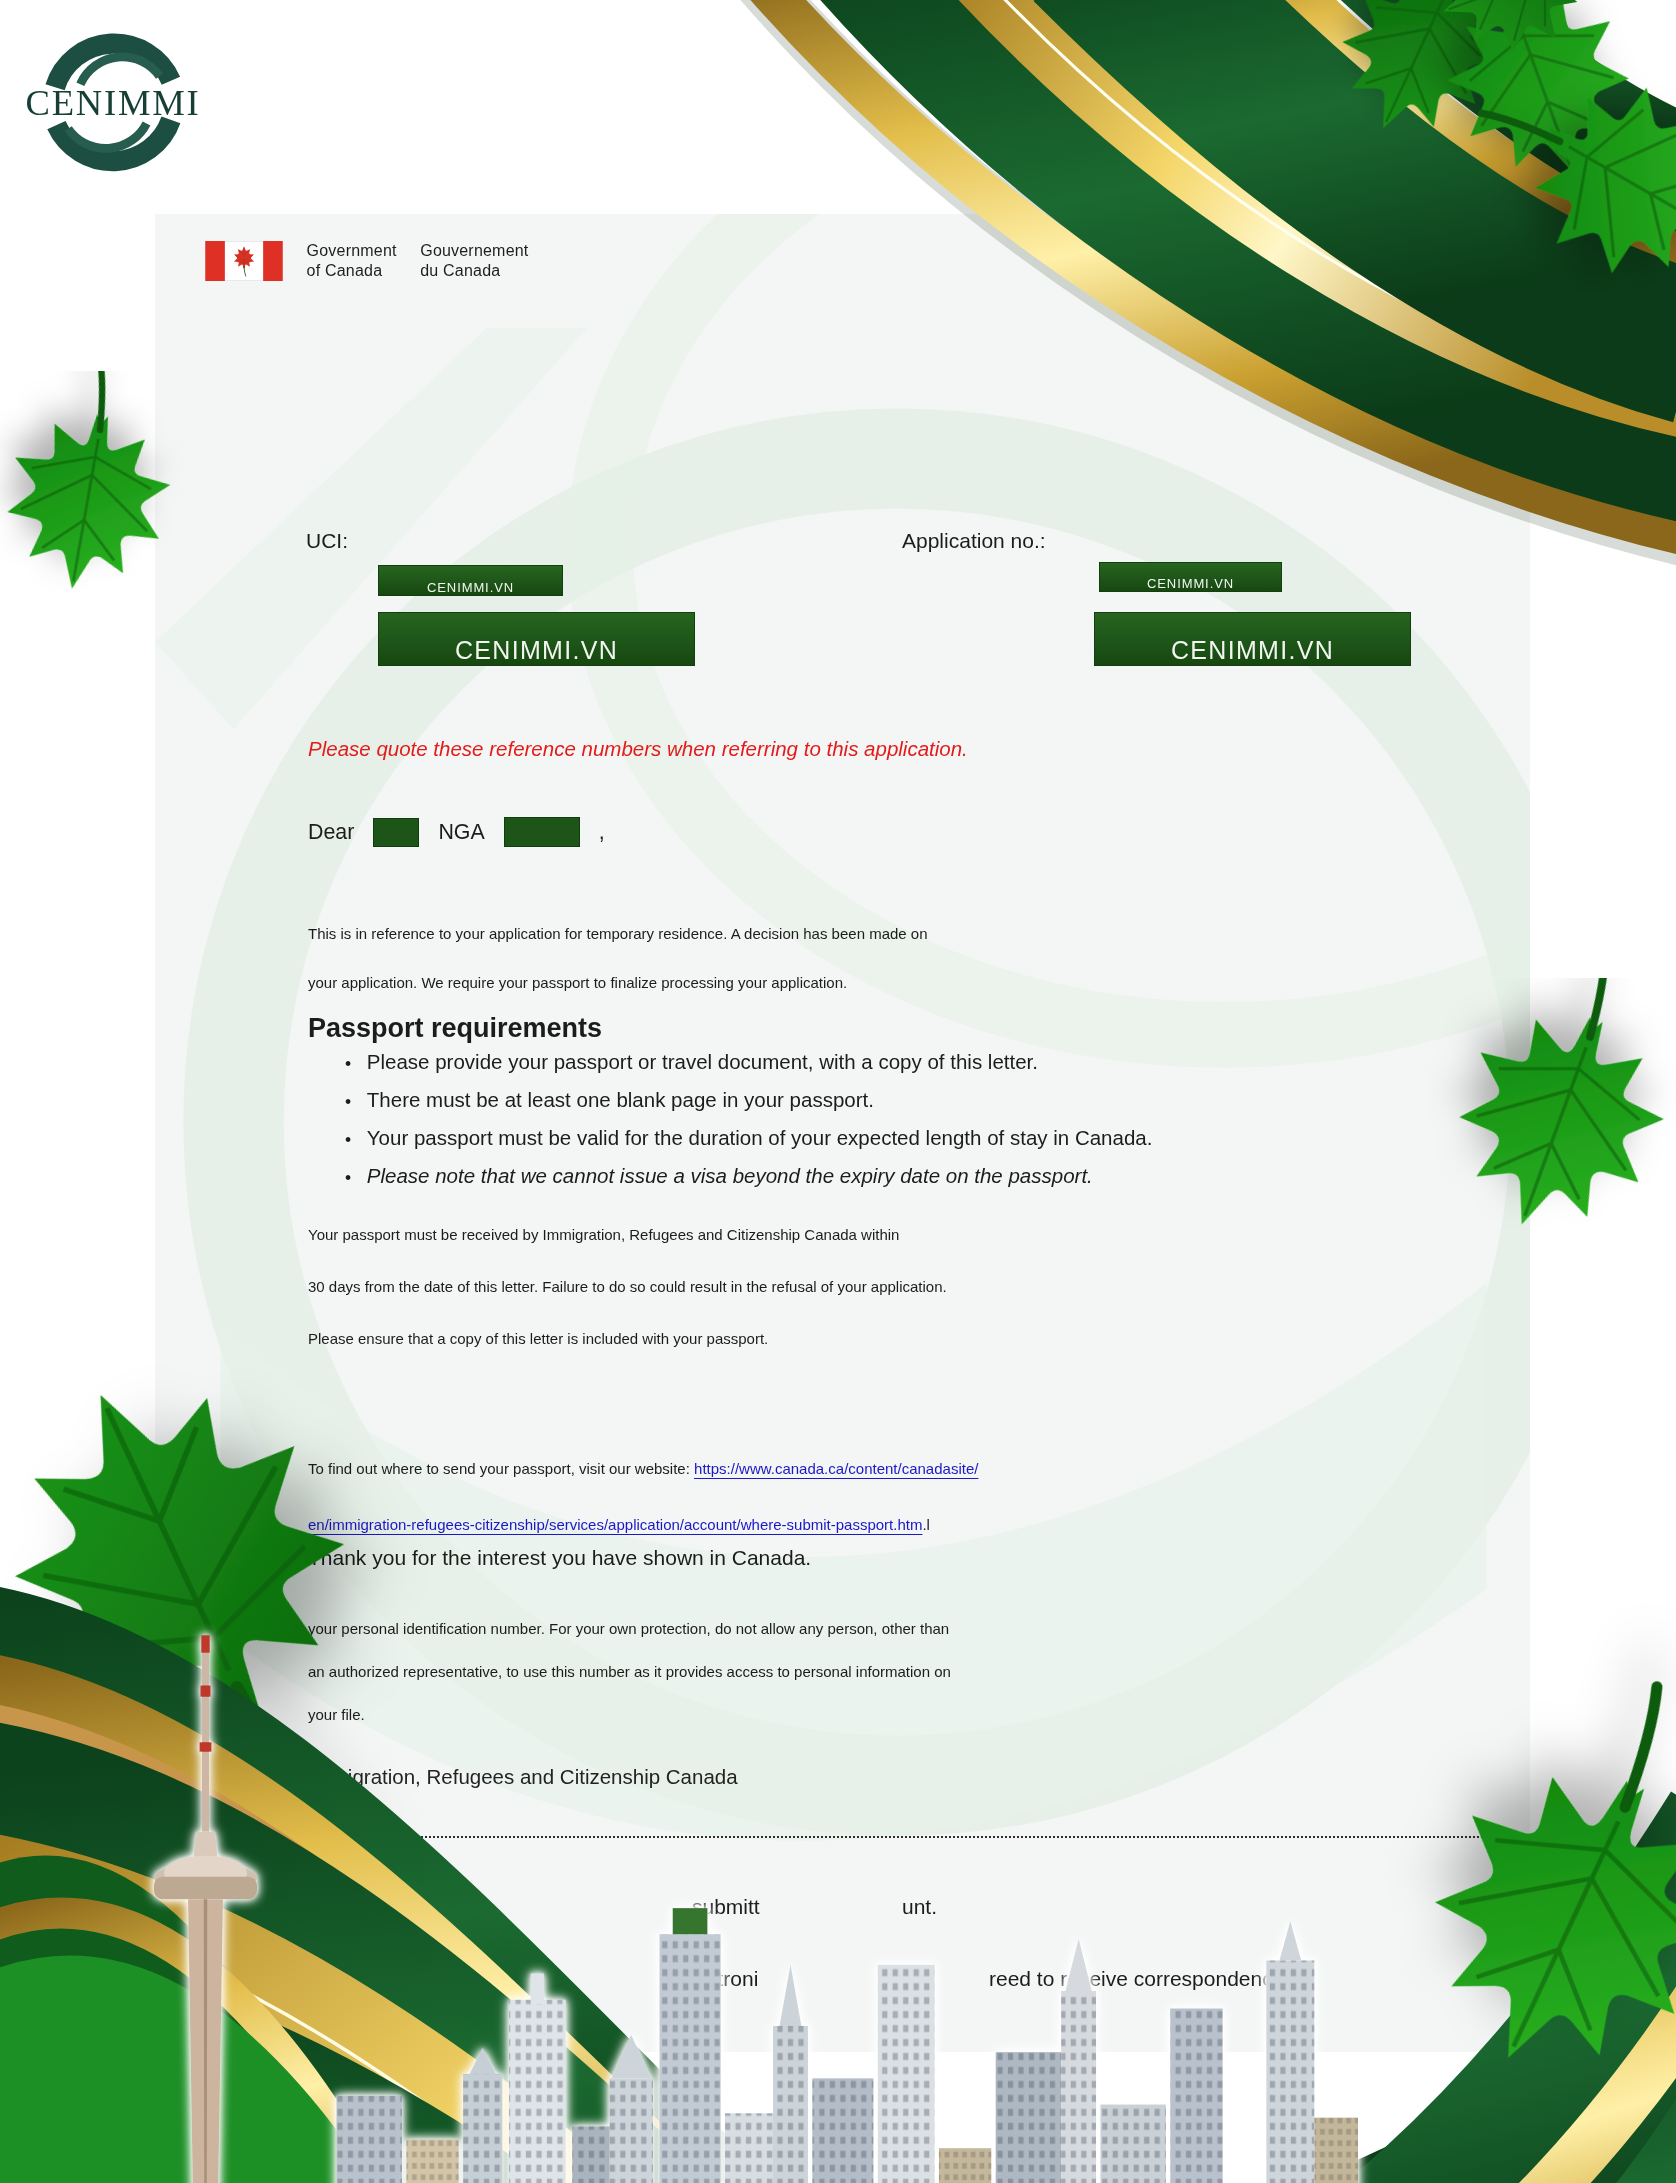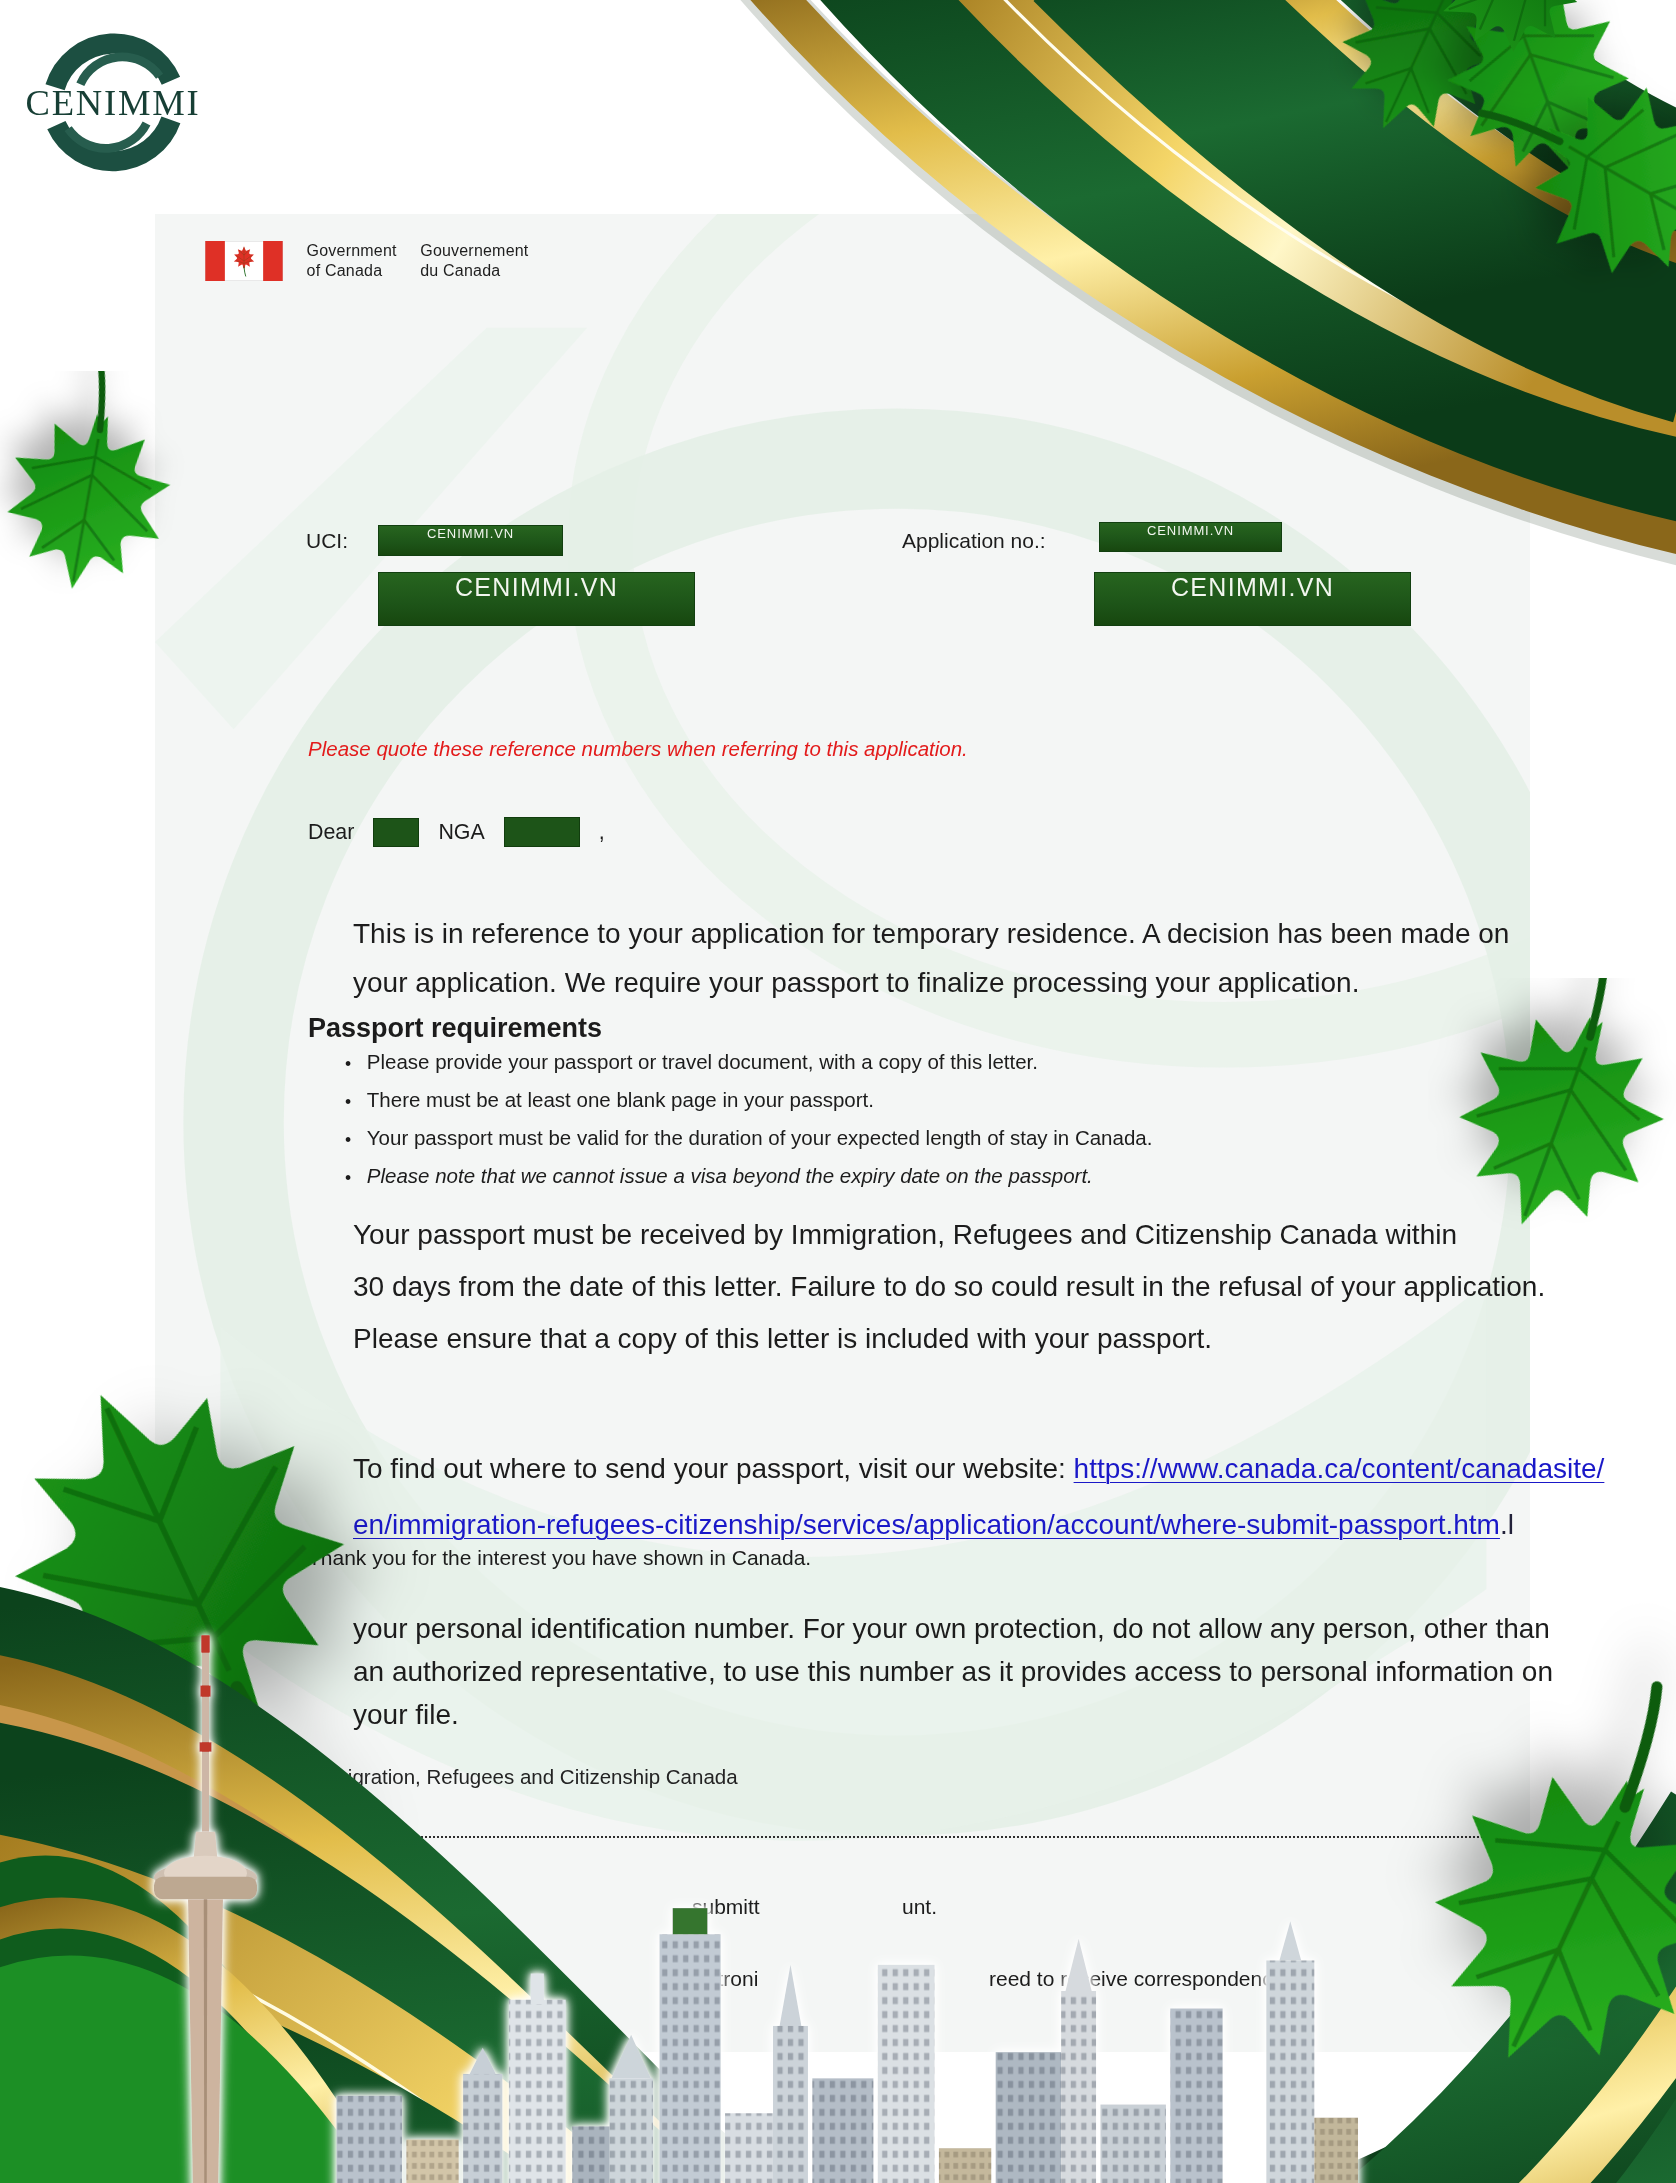--- a/index.html
+++ b/index.html
@@ -10,31 +10,31 @@
   
   .paper{position:absolute;left:155px;top:214px;width:1375px;height:1838px;
          background:#f4f6f5;z-index:1;overflow:hidden;}
   
   .gov{left:205px;top:241px;z-index:2;display:flex;align-items:flex-start;gap:23.6px;}
   .gov .txt{font-size:16px;line-height:20px;color:#1e1e1e;letter-spacing:0.2px;}
   
   .bt{font-size:21px;z-index:2;}
   .date{left:308px;top:455px;font-size:20.5px;}
   .lbl{font-size:21px;}
-  .redact{position:absolute;display:flex;align-items:flex-start;justify-content:center;
+  .redact{position:absolute;display:flex;align-items:flex-end;justify-content:center;
           background:linear-gradient(180deg,#27651f 0%,#1d5418 60%,#17470f 100%);
-          border:1.3px solid #123f10;z-index:2;}
+          border:1.3px solid #123f10;z-index:2;margin-top:40px;}
   .redact span{color:#f2f6ef;letter-spacing:0.9px;}
   .small-redact span{font-size:13px;}
   .big-redact span{font-size:25px;letter-spacing:1.3px;}
   .redline{left:308px;top:737px;font-size:20.5px;font-style:italic;color:#e31b1b;z-index:2;}
   .dear{left:308px;top:817px;z-index:2;display:flex;align-items:center;gap:19px;font-size:21.4px;}
   .dear .box1{width:44px;height:27px;background:#1d5418;border:0.9px solid #113d0e;}
   .dear .box2{width:74px;height:28px;background:#1d5418;border:0.9px solid #113d0e;}
-  .para{z-index:2;font-size:28px;line-height:49px;margin-left:45px;}
+  .para{z-index:2;font-size:15px;line-height:49px;}
   .p1{left:308px;top:909px;}
   .hd{left:308px;top:1013px;font-weight:bold;font-size:27px;z-index:2;}
   .bullets{left:345px;top:1043px;z-index:2;font-size:20.5px;line-height:38px;}
   .bullets .b{display:flex;gap:15.7px;}
   .bullets .dot{font-size:17.5px;transform:translateY(1.7px);}
   .it{font-style:italic;}
   .p2{left:308px;top:1209px;line-height:52px;}
   .note{left:306px;top:1344px;line-height:51px;}
   .b700{font-weight:bold;}
   .web{left:308px;top:1441px;line-height:56px;}

